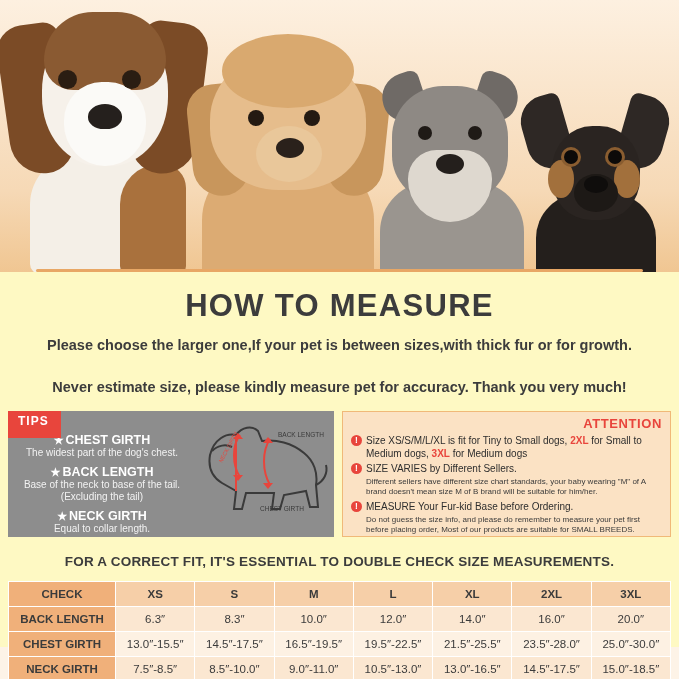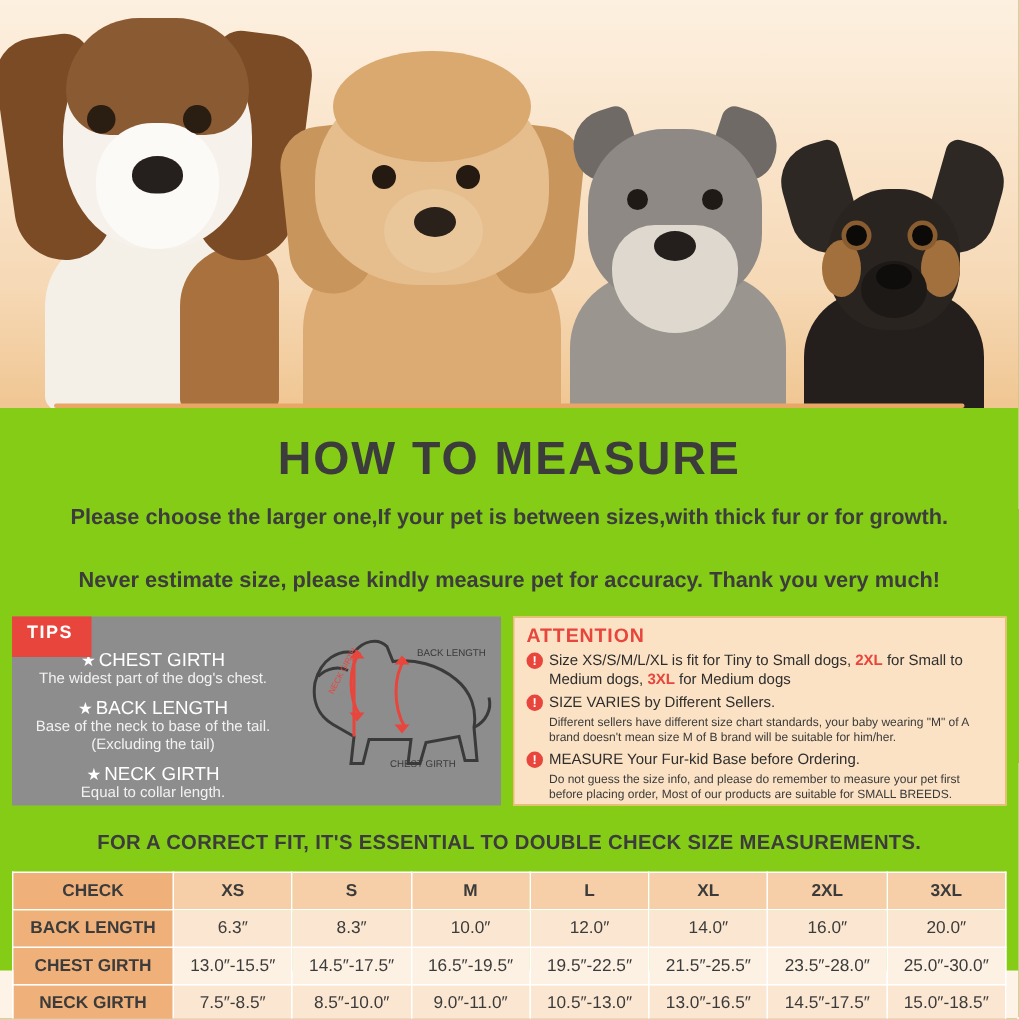--- a/index.html
+++ b/index.html
@@ -10,21 +10,21 @@
     width: 679px;
     height: 679px;
     background: #fdf3e7;
     font-family: "Liberation Sans", sans-serif;
     overflow: hidden;
   }
   .page {
     position: relative;
     width: 679px;
     height: 647px;
-    background: #84cc16;
+    background: #fef9c3;
   }
 
   
   .hero {
     position: relative;
     width: 679px;
     height: 272px;
     background: linear-gradient(180deg, #fdf0e0 0%, #f6d9b6 70%, #f0c692 100%);
     overflow: hidden;
   }
@@ -238,21 +238,21 @@
     padding: 3px 12px 10px 10px;
   }
   .tips-text {
     width: 184px;
     padding: 22px 0 0 4px;
     text-align: center;
   }
   .tip-item { margin-bottom: 5px; }
   .tip-head {
     font-size: 12.5px;
-    font-weight: normal;
+    font-weight: bold;
     color: #ffffff;
   }
   .tip-star { font-size: 11px; margin-right: 2px; }
   .tip-desc {
     font-size: 10px;
     color: #f2f2f2;
     line-height: 1.25;
     text-align: center;
   }
   .tips-figure {
@@ -261,21 +261,21 @@
   }
   .attention {
     flex: 1;
     margin-left: 8px;
     background: #fbe2c4;
     border: 1px solid #f0b978;
     padding: 4px 8px 6px 8px;
     box-sizing: border-box;
   }
   .attention-title {
-    text-align: left;
+    text-align: right;
     color: #e8453c;
     font-weight: bold;
     font-size: 13px;
     letter-spacing: 0.6px;
     margin-bottom: 3px;
   }
   .att-row {
     display: flex;
     align-items: flex-start;
     margin-bottom: 2px;

